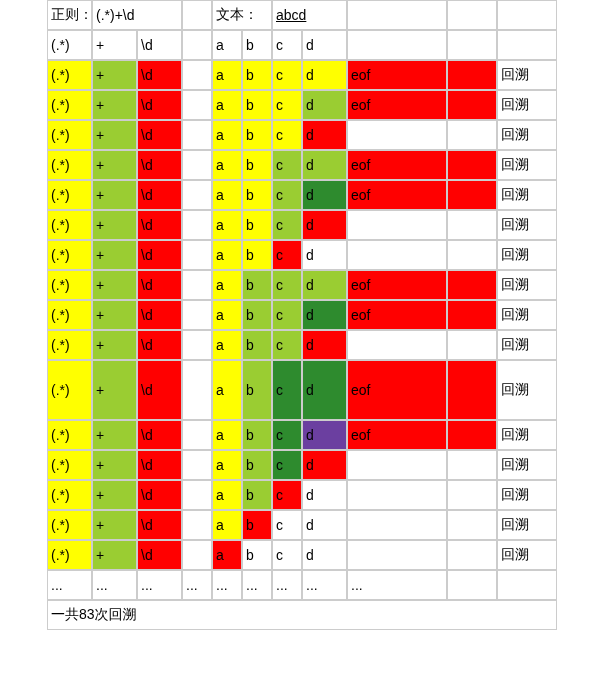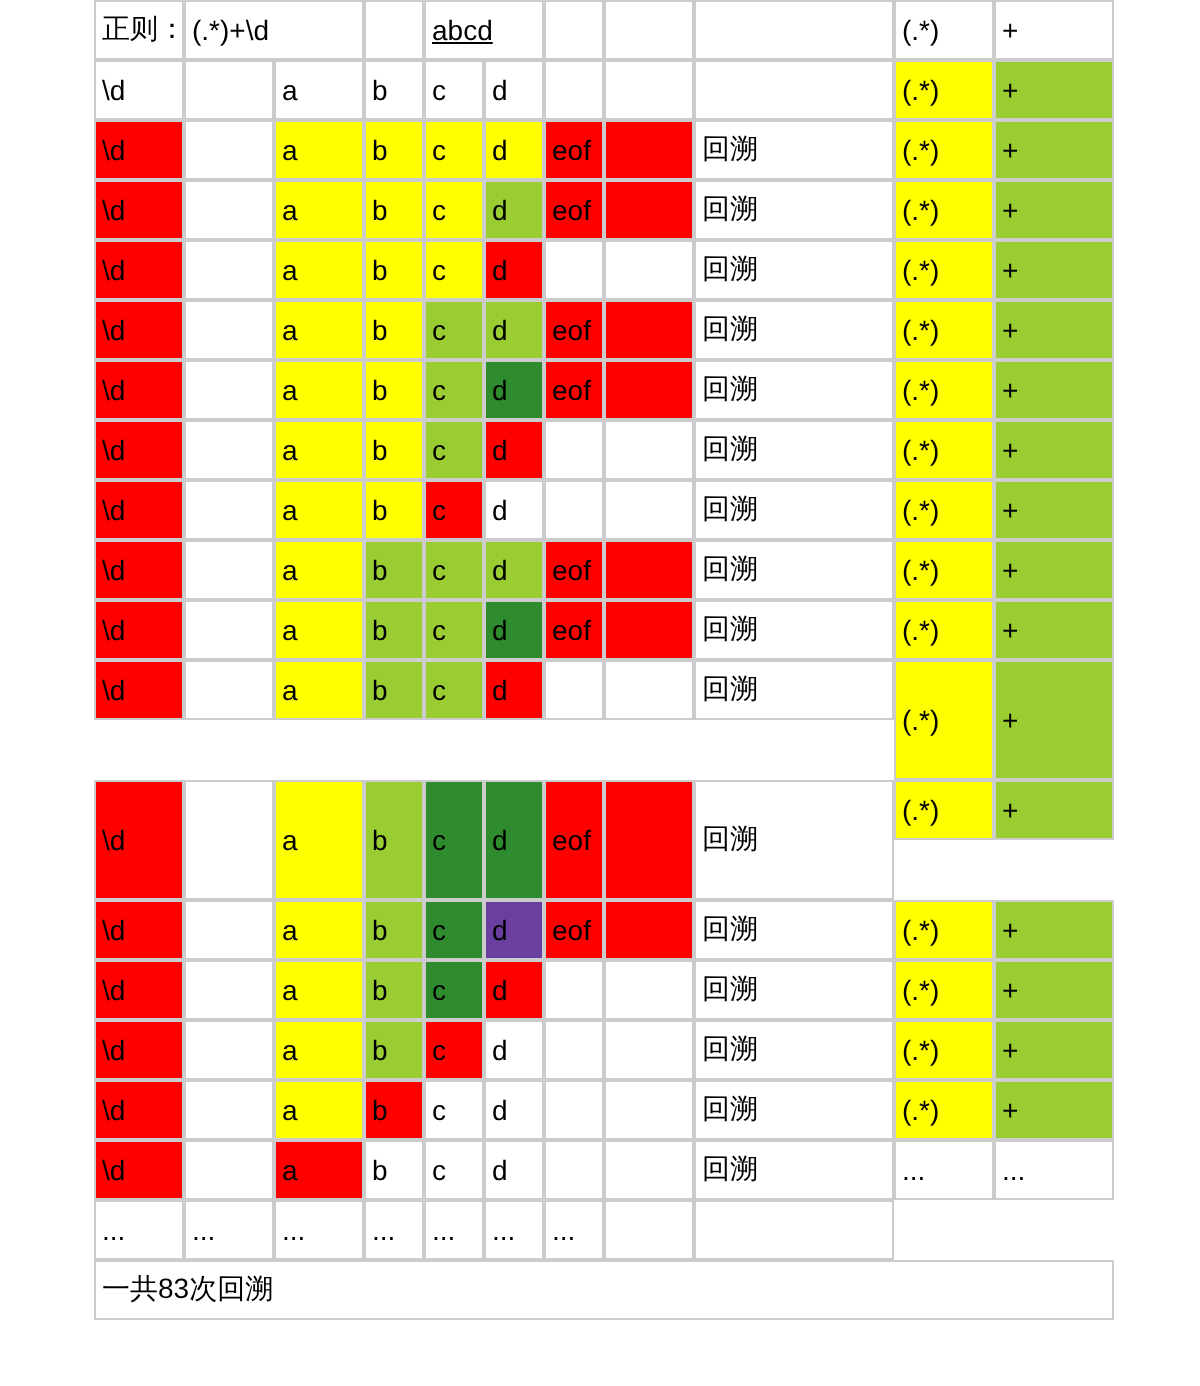--- a/index.html
+++ b/index.html
@@ -46,20 +46,21 @@
     }
   </style>
 </head>
 <body>
 
 <div class="grid">
 
   <div class="cell white">正则：</div>
   <div class="cell white" style="grid-column: span 2;">(.*)+\d</div>
   <div class="cell white"></div>
+  <div class="cell white" style="grid-column: span 2;">文本：</div>
   <div class="cell white" style="grid-column: span 2; text-decoration: underline;">abcd</div>
   <div class="cell white"></div>
   <div class="cell white"></div>
   <div class="cell white"></div>
 
   <div class="cell white">(.*)</div>
   <div class="cell white">+</div>
   <div class="cell white">\d</div>
   <div class="cell white"></div>
   <div class="cell white">a</div>

